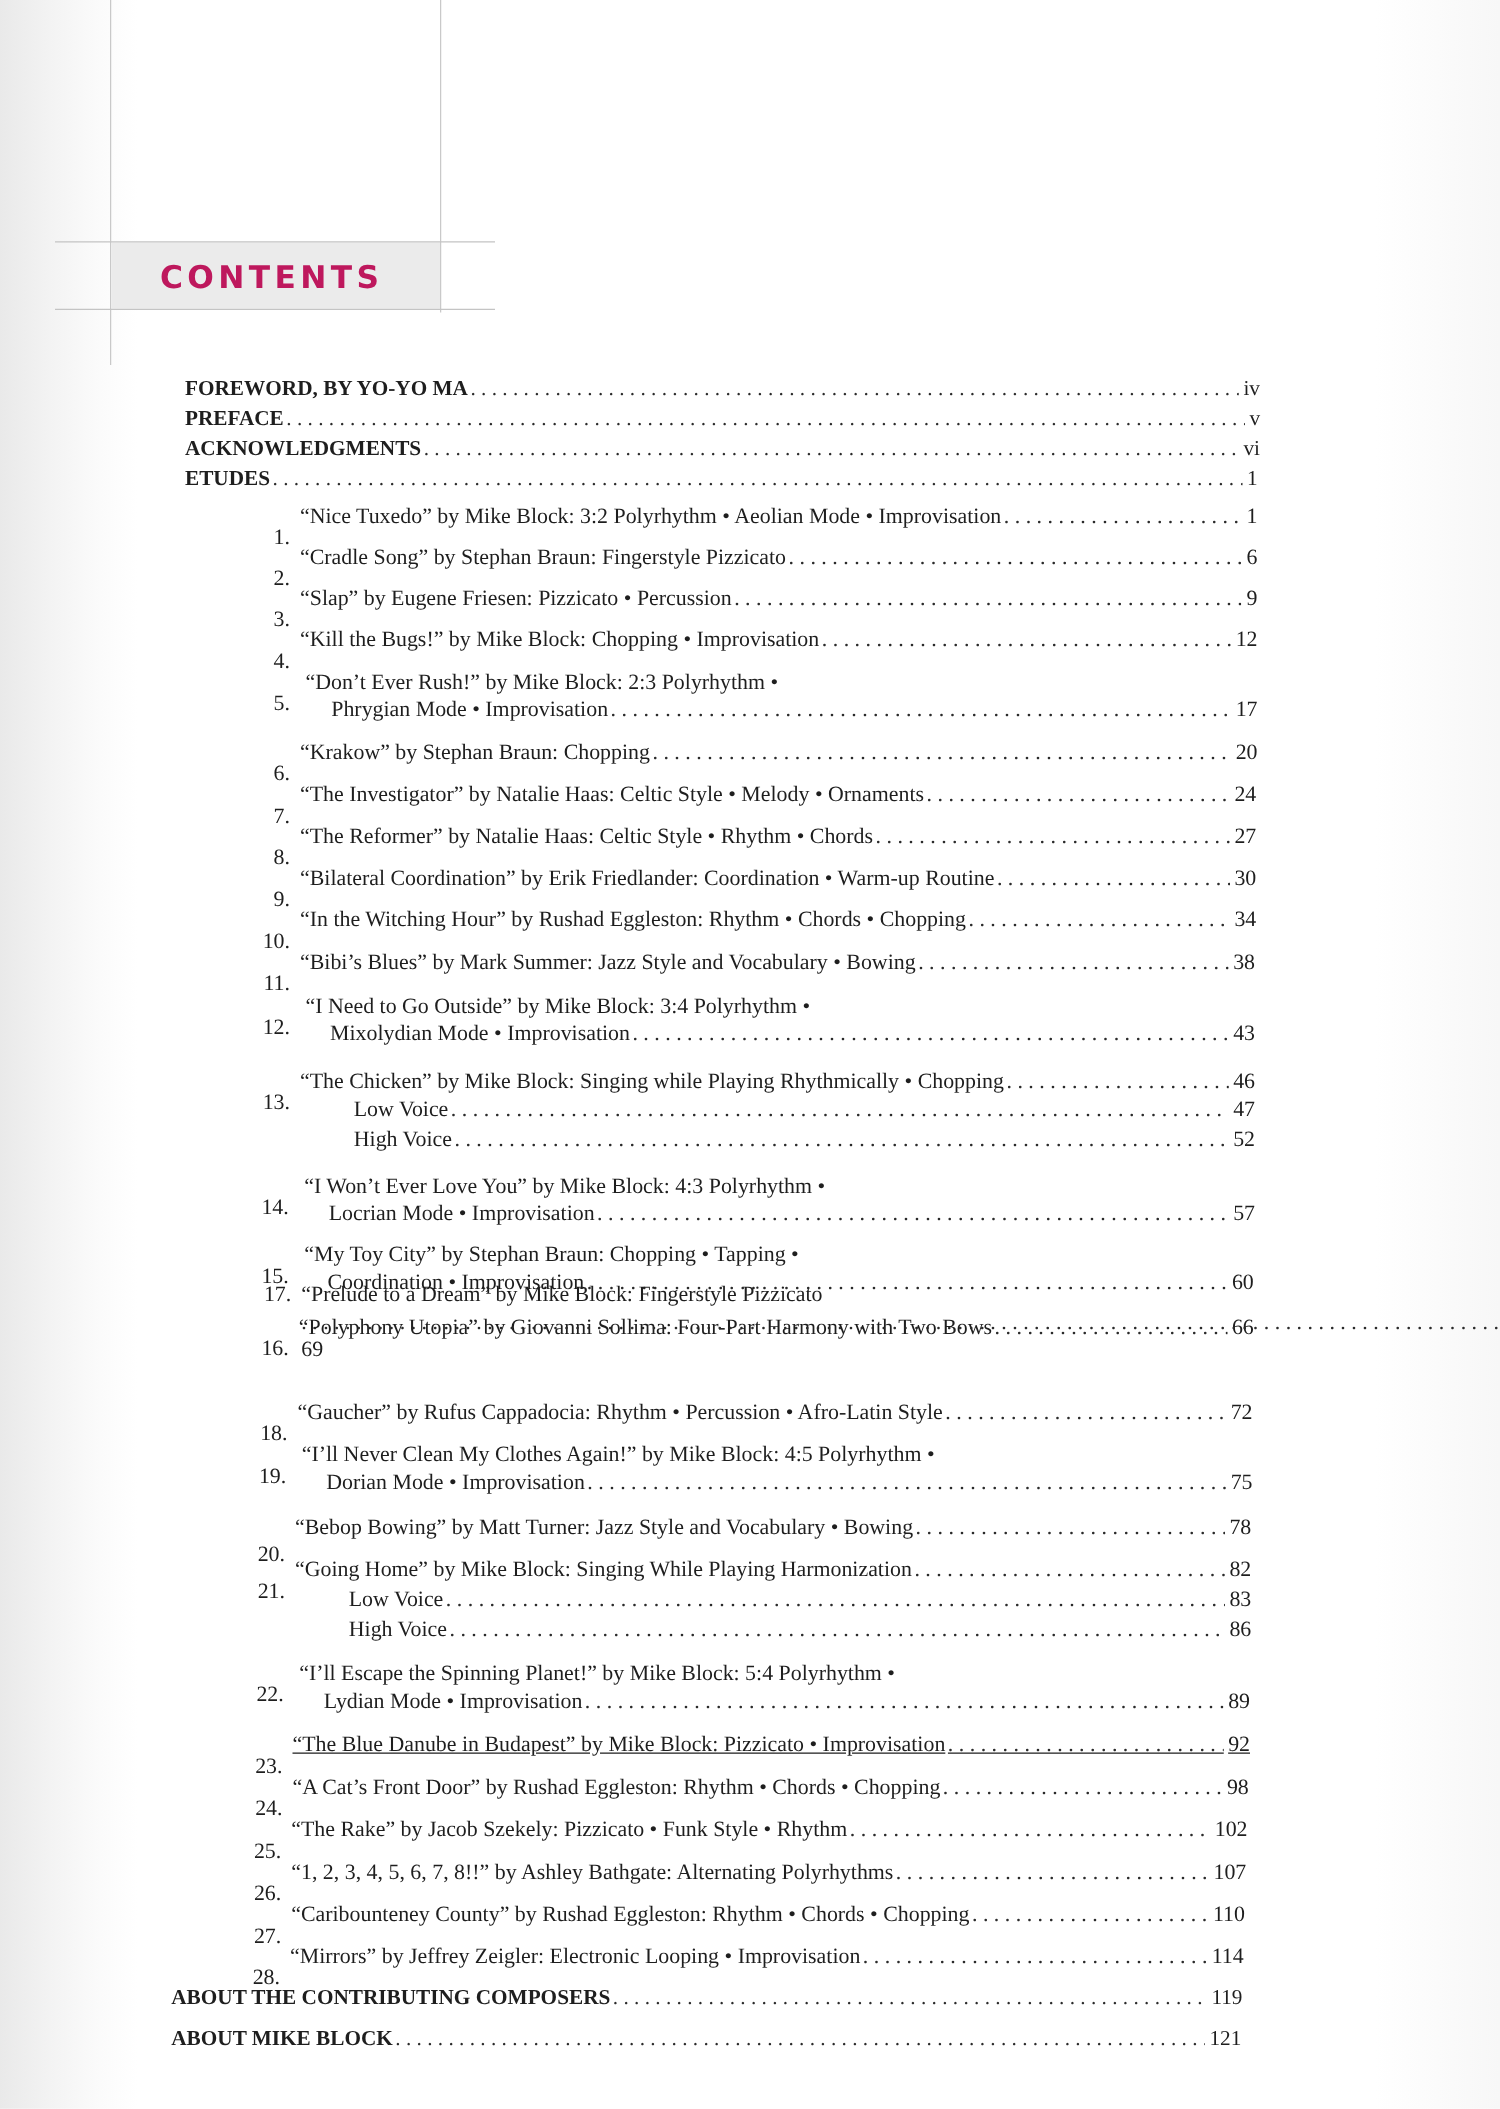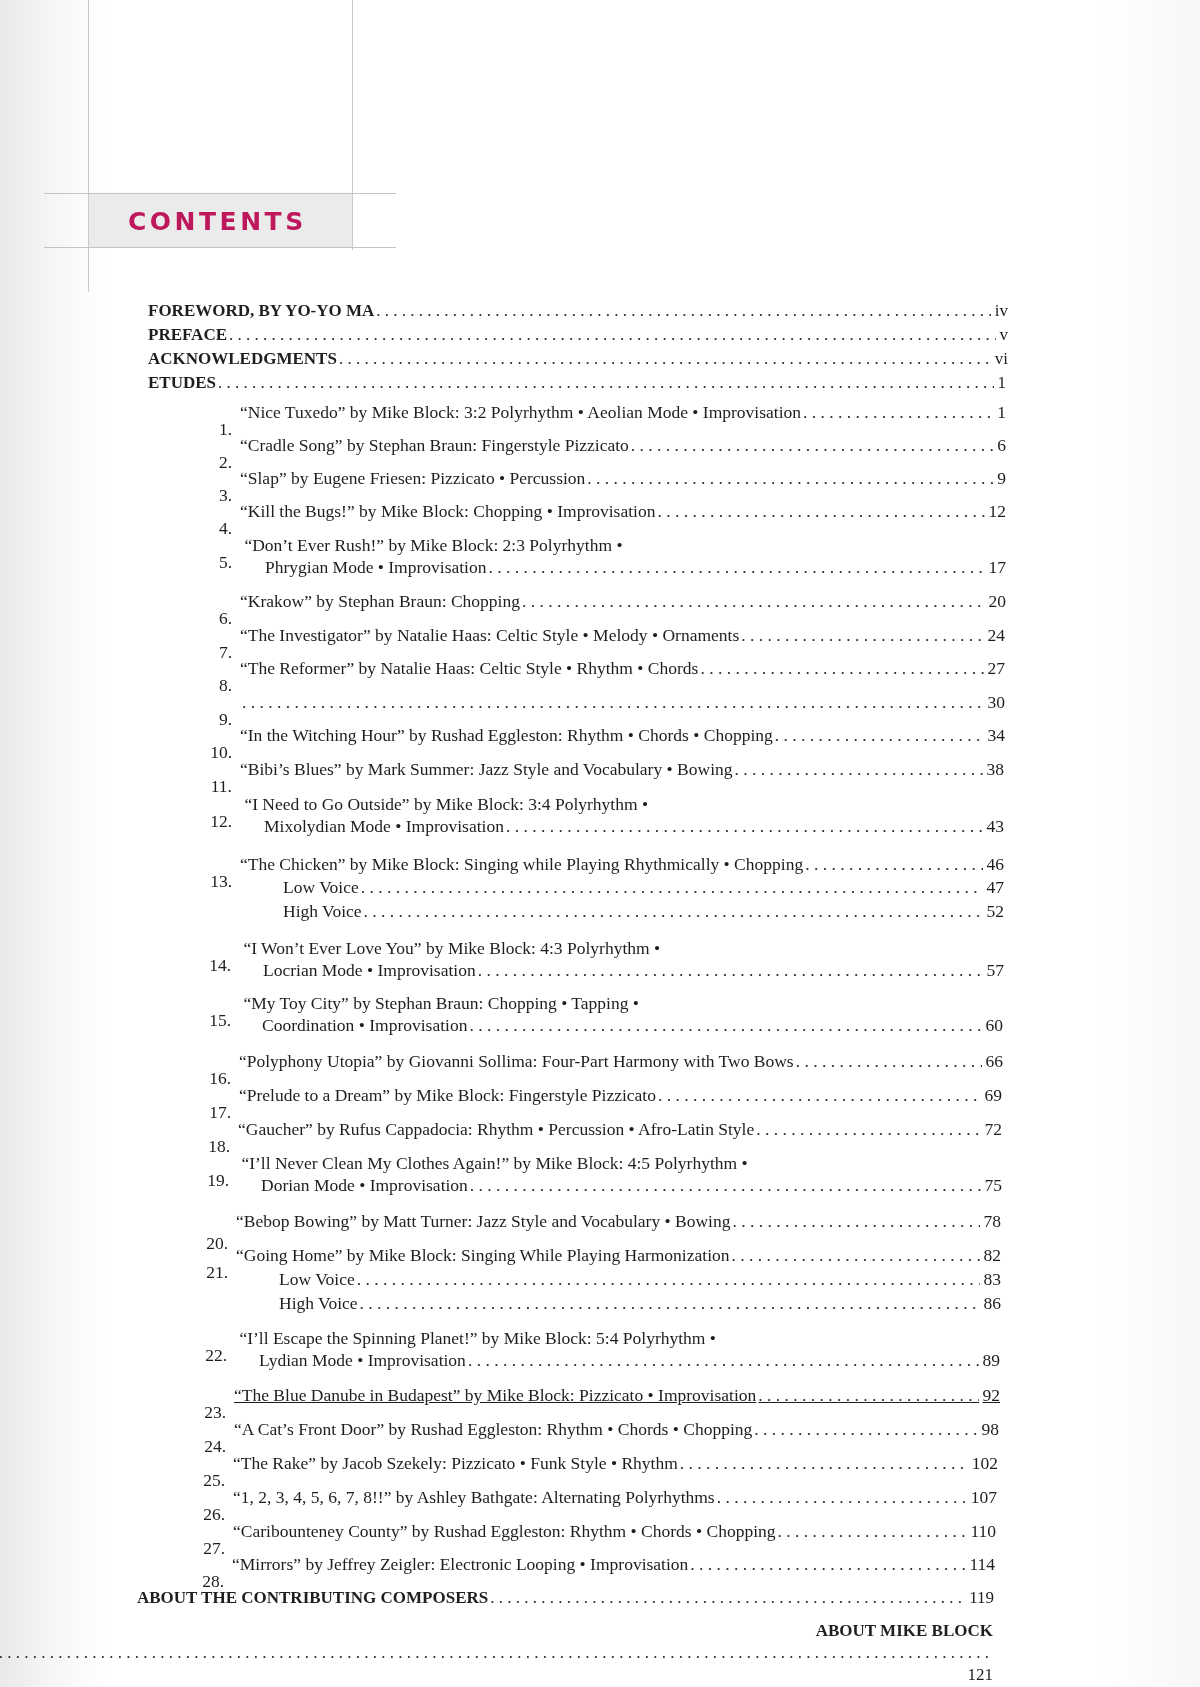--- a/index.html
+++ b/index.html
@@ -143,20 +143,21 @@
       </span>
     <span class="txt">“The Reformer” by Natalie Haas: Celtic Style • Rhythm • Chords</span>
     <span class="leader"></span>
     <span class="page">27</span>
   </div>
 
   <div class="row" style="left:240px; top:691px; width:765px;">
     <span class="num">
         <span>9.</span>
       </span>
+    <span class="txt">“Bilateral Coordination” by Erik Friedlander: Coordination • Warm-up Routine</span>
     <span class="leader"></span>
     <span class="page">30</span>
   </div>
 
   <div class="row" style="left:240px; top:724px; width:765px;">
     <span class="num">
         <span>10.</span>
       </span>
     <span class="txt">“In the Witching Hour” by Rushad Eggleston: Rhythm • Chords • Chopping</span>
     <span class="leader"></span>
@@ -223,21 +224,21 @@
 
   <div class="row" style="left:239px; top:1050px; width:764px;">
     <span class="num">
         <span>16.</span>
       </span>
     <span class="txt">“Polyphony Utopia” by Giovanni Sollima: Four-Part Harmony with Two Bows</span>
     <span class="leader"></span>
     <span class="page">66</span>
   </div>
 
-  <div class="row" style="left:239px; top:1084px; width:763px;">
+  <div class="row" style="left:239px; top:1024px; width:763px;flex-direction:column;">
     <span class="num">
         <span>17.</span>
       </span>
     <span class="txt">“Prelude to a Dream” by Mike Block: Fingerstyle Pizzicato</span>
     <span class="leader"></span>
     <span class="page">69</span>
   </div>
 
   <div class="row" style="left:238px; top:1118px; width:764px;">
     <span class="num">
@@ -348,18 +349,18 @@
     <span class="txt">“Mirrors” by Jeffrey Zeigler: Electronic Looping • Improvisation</span>
     <span class="leader"></span>
     <span class="page">114</span>
   </div>
 
   <div class="row main" style="left:137px; top:1587px; width:857px;">
     <span class="txt">ABOUT THE CONTRIBUTING COMPOSERS</span>
     <span class="leader"></span>
     <span class="page">119</span>
   </div>
-  <div class="row main" style="left:137px; top:1620px; width:856px;flex-direction:column;">
+  <div class="row main" style="left:137px; top:1620px; width:856px;">
     <span class="txt">ABOUT MIKE BLOCK</span>
     <span class="leader"></span>
     <span class="page">121</span>
   </div>
 </div>
 
 </body></html>

